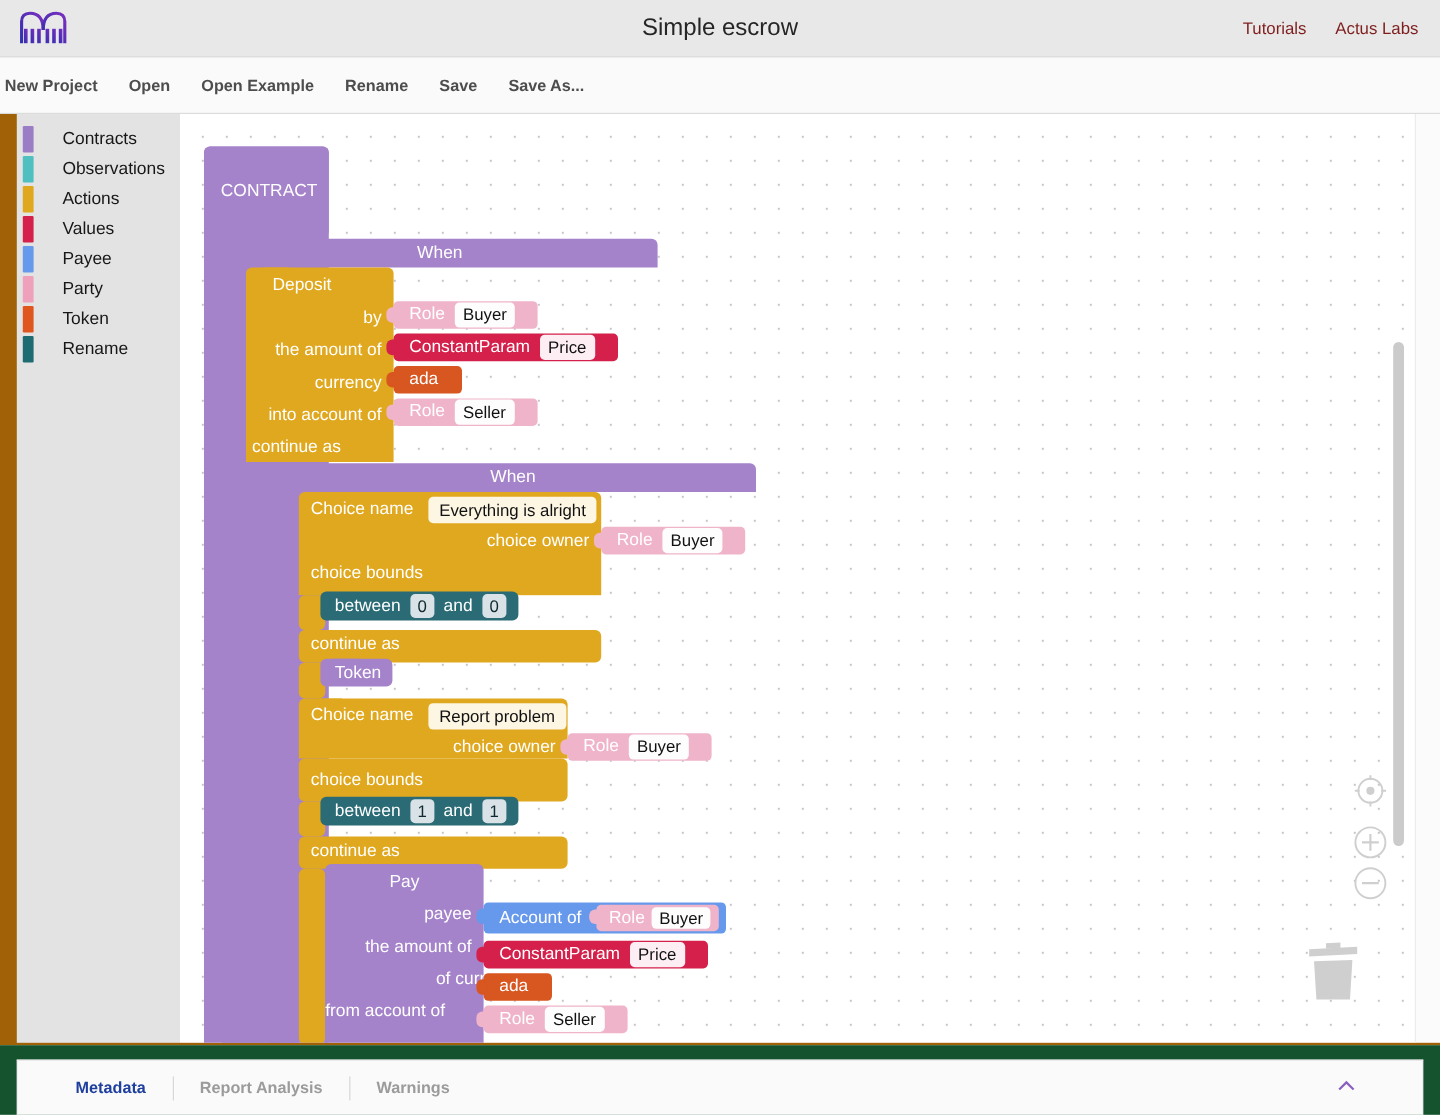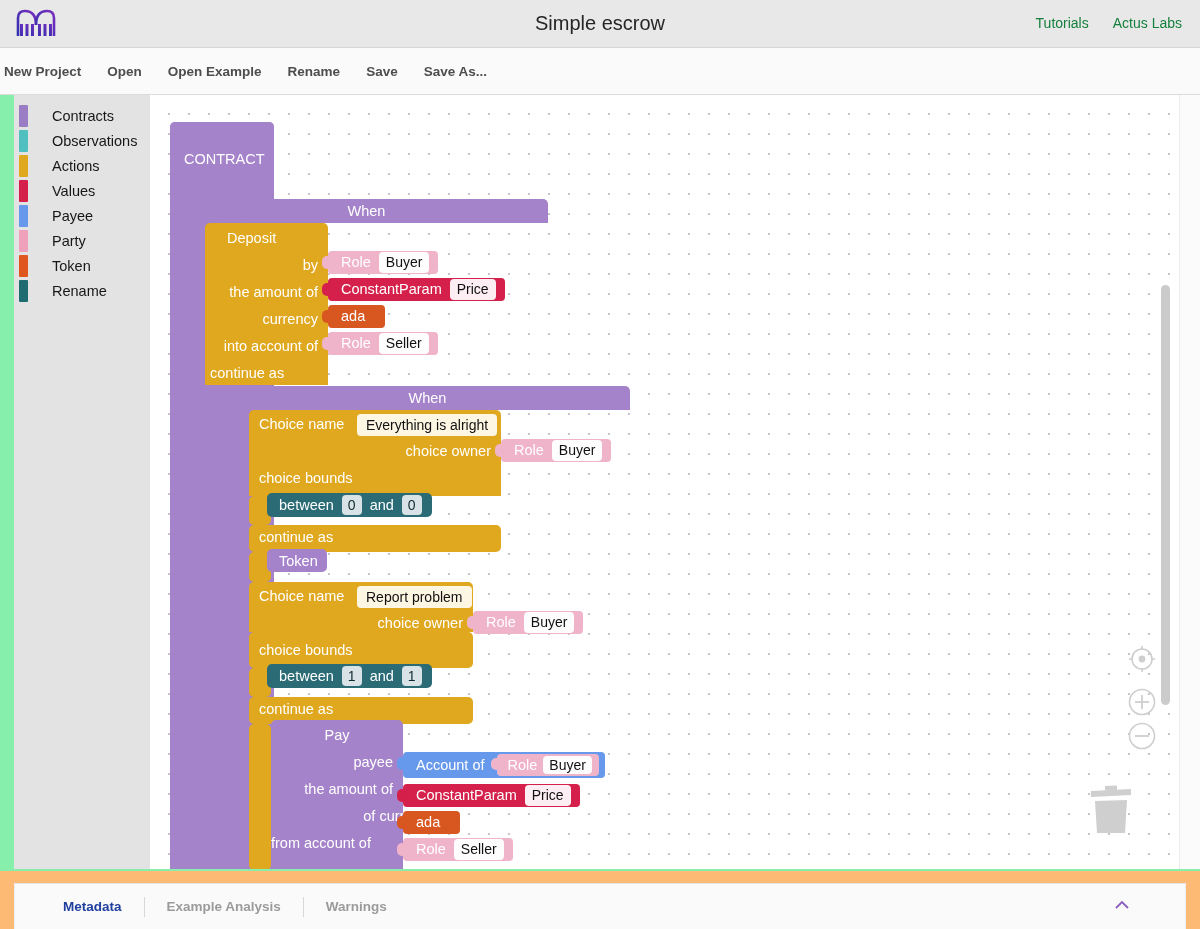--- a/index.html
+++ b/index.html
@@ -27,21 +27,21 @@
     font-size: 18px; letter-spacing: 0.4px;
     color: #2b2b2b; font-weight: 400;
   }
   .doc-title {
     position: absolute; left: 0; right: 0; top: 12px;
     text-align: center; font-size: 20px; color: #262626; font-weight: 400;
     pointer-events: none;
   }
   .header-links {
     position: absolute; right: 18px; top: 15px;
-    display: flex; gap: 24px; font-size: 14px; color: #15803d;
+    display: flex; gap: 24px; font-size: 14px; color: #7f1d1d;
   }
   .header-links span { cursor: pointer; }
 
   
   .menubar {
     position: absolute; top: 48px; left: 0;
     width: 1200px; height: 47px;
     background: #fafafa;
     border-bottom: 1px solid #dcdcdc;
     display: flex; align-items: center;
@@ -57,21 +57,21 @@
     padding: 7px 15px; border-radius: 3px;
     font-size: 13px; font-weight: bold; cursor: pointer;
     font-family: "Liberation Sans", sans-serif;
     white-space: nowrap;
   }
 
   
   .main {
     position: absolute; top: 95px; left: 0;
     width: 1200px; height: 776px;
-    background: #86efac;
+    background: #a16207;
   }
   .sidebar {
     position: absolute; left: 14px; top: 0;
     width: 136px; height: 774px;
     background: #e3e3e3;
   }
   .cat-list { padding-top: 8px; }
   .cat-item {
     display: flex; align-items: center;
     height: 25px; cursor: pointer;
@@ -112,21 +112,21 @@
     border-bottom-left-radius: 7px; border-bottom-right-radius: 7px;
   }
   .blk-label {
     position: absolute; color: #ffffff; font-size: 14.5px;
     white-space: nowrap; line-height: 1;
   }
   .blk-label.center { text-align: center; }
   
   .chip {
     position: absolute; border-radius: 4px; display: flex;
-    align-items: center; height: 23px; padding: 0 9px 0 13px;
+    align-items: center; height: 23px; padding: 0 19px 0 13px;
     font-size: 14.5px; color: #fff; white-space: nowrap;
   }
   .chip .chip-txt { line-height: 1; }
   .chip .field {
     background: #fdfdfd; color: #111; border-radius: 4px;
     padding: 2px 7px; margin-left: 8px; font-size: 14px; line-height: 1.15;
   }
   .chip .field.cream { background: #fdf6e3; }
   .chip .field.pinkish { background: #fdeef3; }
   .chip .field.num {
@@ -154,21 +154,21 @@
   
   .sb-v {
     position: absolute; left: 1161px; top: 190px;
     width: 9px; height: 420px; background: #cbcbcb; border-radius: 5px;
     cursor: pointer;
   }
 
   
   .bottom {
     position: absolute; bottom: 0; left: 0;
-    width: 1200px; height: 58px; background: #fdba74;
+    width: 1200px; height: 58px; background: #14532d;
   }
   .bottom-inner {
     position: absolute; left: 14px; top: 12px;
     width: 1172px; height: 46px;
     background: #fafafa; border-top: 1px solid #e6e6e6;
     border-left: 1px solid #eee; border-right: 1px solid #eee;
     display: flex; align-items: center;
   }
   .btabs { display: flex; align-items: center; padding-left: 26px; }
   .btab {
@@ -453,21 +453,21 @@
 
   <div class="sb-v"></div>
 
 </div>
 
 <div class="bottom">
   <div class="bottom-inner">
     <div class="btabs">
       <div class="btab active">Metadata</div>
       <div class="btab-sep"></div>
-      <div class="btab">Example Analysis</div>
+      <div class="btab">Report Analysis</div>
       <div class="btab-sep"></div>
       <div class="btab">Warnings</div>
     </div>
     <div class="chev-up">
       <svg width="18" height="14" viewBox="0 0 18 14">
         <polyline points="3,10 9,4 15,10" fill="none" stroke="#8b5fc0" stroke-width="1.8"></polyline>
       </svg>
     </div>
   </div>
 </div>

